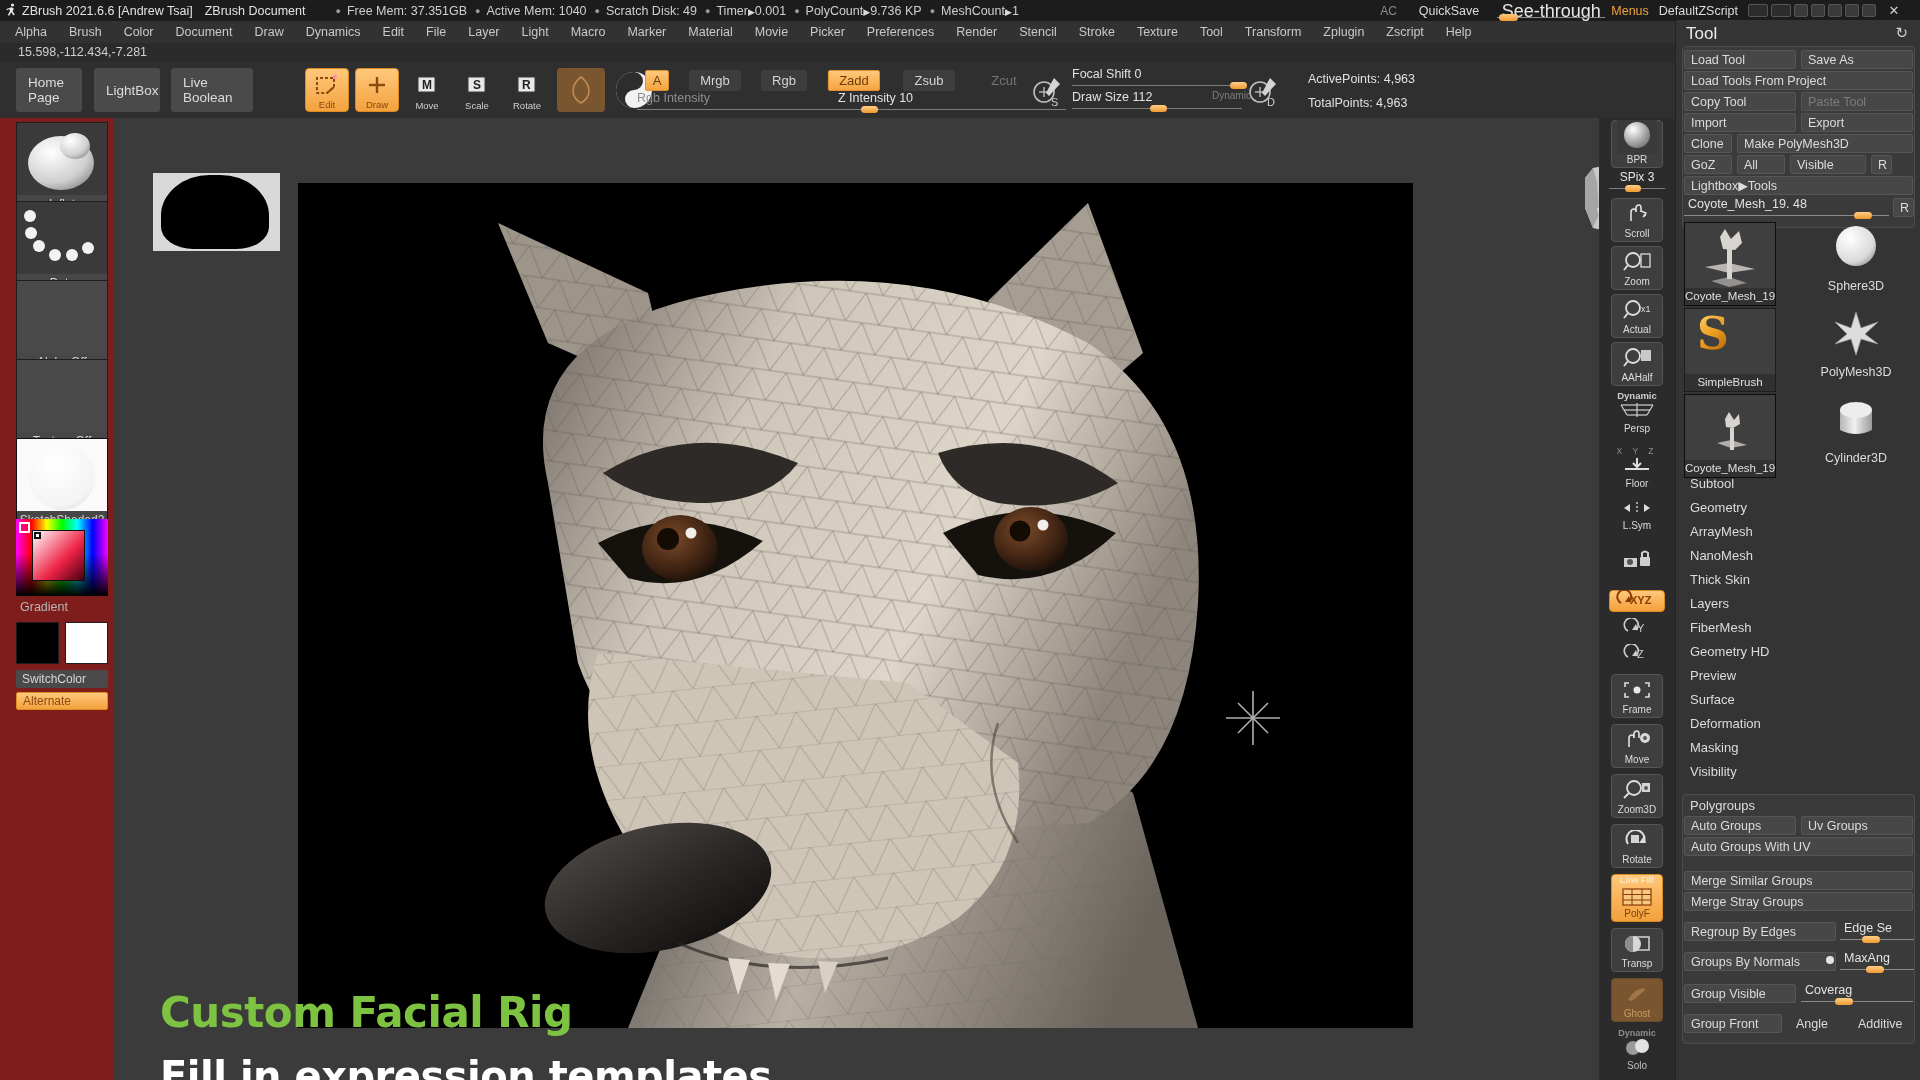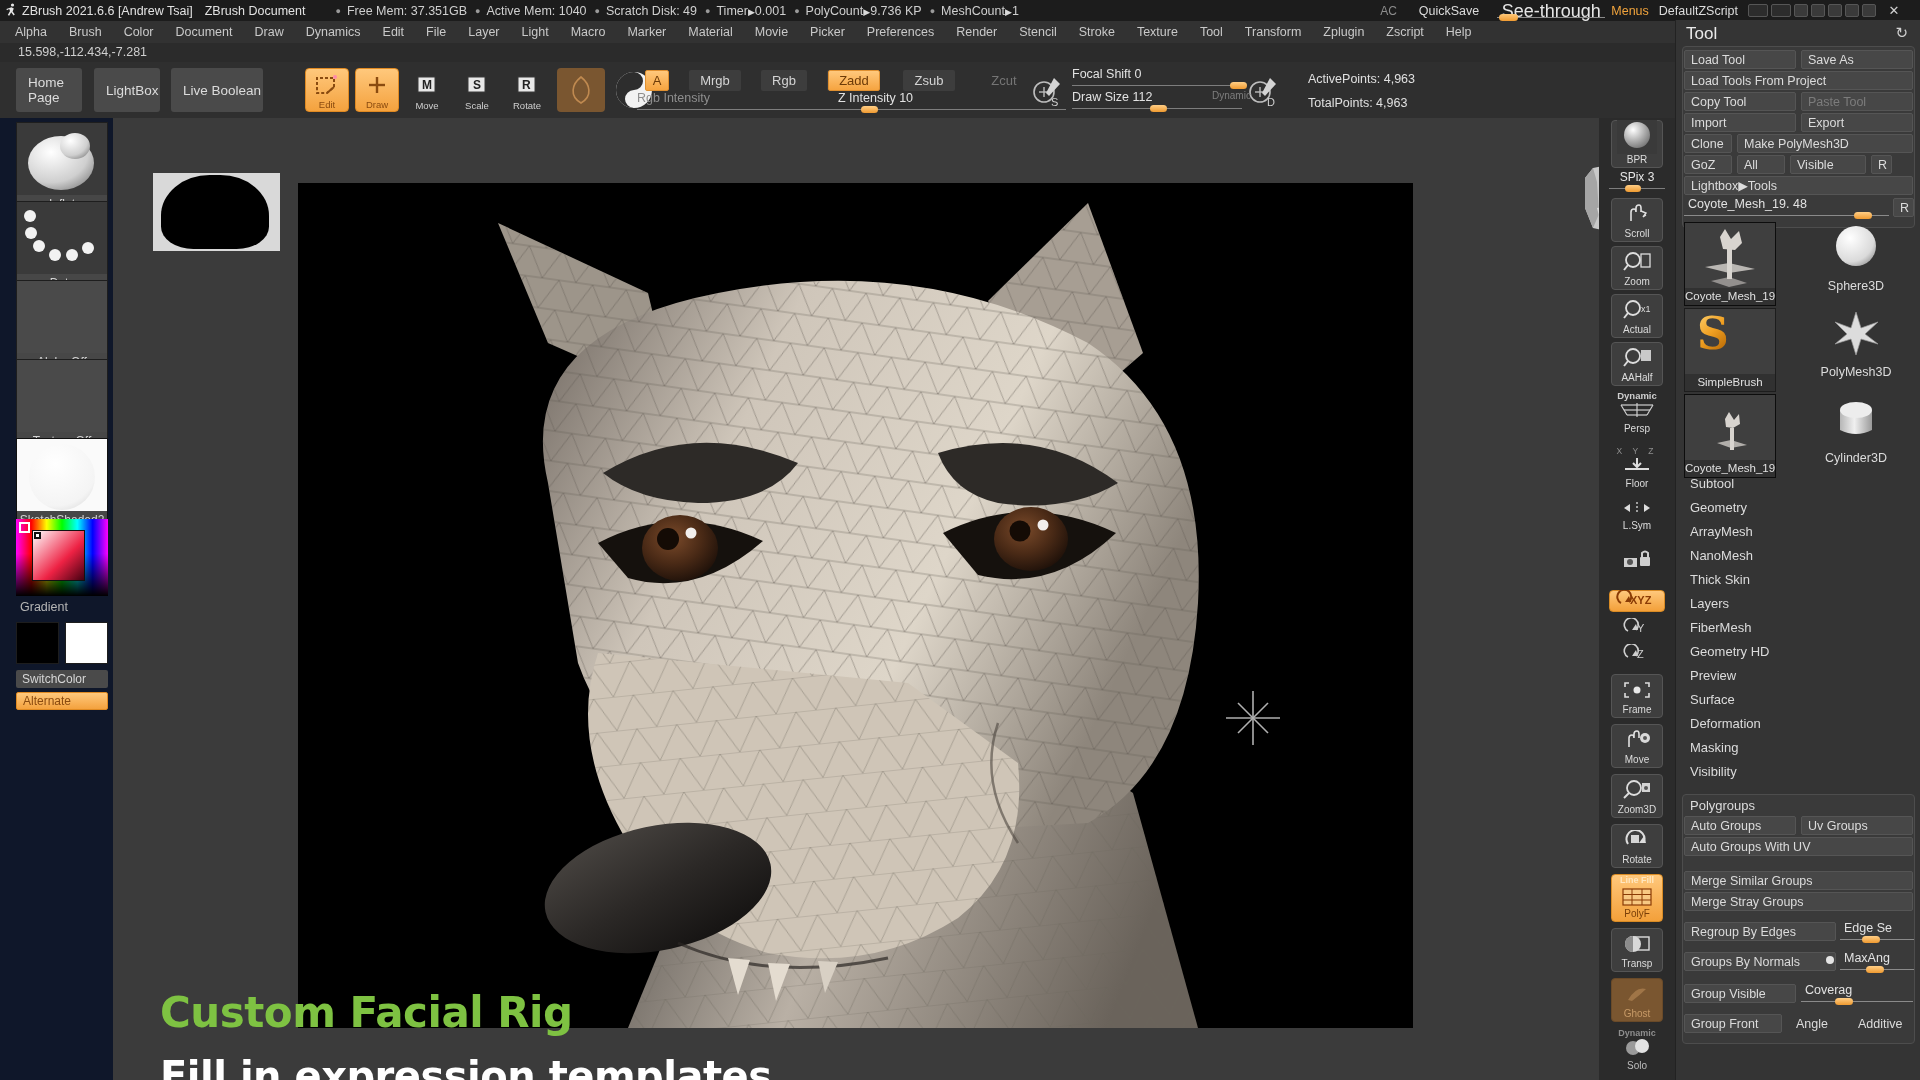--- a/index.html
+++ b/index.html
@@ -55,21 +55,21 @@
   .modebtn.on{ background:linear-gradient(#ffc87c,#f6a440); color:#6d3b08; border:1px solid #e09030;}
   .modebtn.dim{ color:#757575; background:transparent; }
   .slider{ position:absolute; height:22px; }
   .slider .st{ position:absolute; left:0; bottom:4px; height:1px; width:100%; background:#7d7d7d;}
   .slider .sk{ position:absolute; bottom:1px; width:17px; height:7px; border-radius:4px;
     background:linear-gradient(#ffce86,#ef9a30); }
   .slider .sl{ position:absolute; left:0; top:-1px; font-size:12.5px; color:#e2e2e2; white-space:nowrap;}
   .slider .sl.gray{ color:#8e8e8e; }
 
   
-  .leftbar{ position:absolute; left:0; top:118px; width:113px; height:962px; background:#0f172a; }
+  .leftbar{ position:absolute; left:0; top:118px; width:113px; height:962px; background:#7f1d1d; }
   .lslot{ position:absolute; left:16px; width:92px; background:#3a3a3a;
     border:1px solid #1e1e1e; }
   .lslot .thumb{ width:100%; height:72px; display:block; }
   .lslot .cap{ height:19px; line-height:19px; text-align:center; font-size:12px; color:#d2d2d2;
     background:#474747; }
   .lslot.sel{ border:1px solid #111; }
   .swatchrow{ position:absolute; left:16px; display:flex; gap:6px;}
   .swatch{ width:43px; height:42px; border:1px solid #1d1d1d; }
   .lbtn{ position:absolute; left:16px; width:92px; height:18px; background:#4a4a4a;
     border-radius:2px; font-size:12px; color:#d6d6d6; display:flex; align-items:center; padding-left:6px;}
@@ -196,21 +196,21 @@
       <div class="mitem">Zplugin</div>
       <div class="mitem">Zscript</div>
       <div class="mitem">Help</div>
     </div>
 
   <div class="coord">15.598,-112.434,-7.281</div>
 
   <div class="shelf" id="shelf">
       <div class="sbtn" style="left:16px;width:66px;">Home Page</div>
       <div class="sbtn" style="left:94px;width:66px;">LightBox</div>
-      <div class="sbtn" style="left:171px;width:92px;">Live Boolean</div>
+      <div class="sbtn" style="left:171px;width:82px;">Live Boolean</div>
       <div class="icobtn on" style="left:305px;">
         <span style="flex:1;display:flex;align-items:center;">
           <svg width="26" height="22">
             <g fill="none" stroke="#8a4b10" stroke-width="2">
               <path d="M3 16 L3 4 L20 4 L20 13 L13 19 L3 19 Z" stroke-dasharray="3,2"></path>
               <path d="M13 19 L20 13"></path>
             </g>
             <circle cx="21" cy="3" r="2" fill="#f8a"></circle>
           </svg>
         </span>

